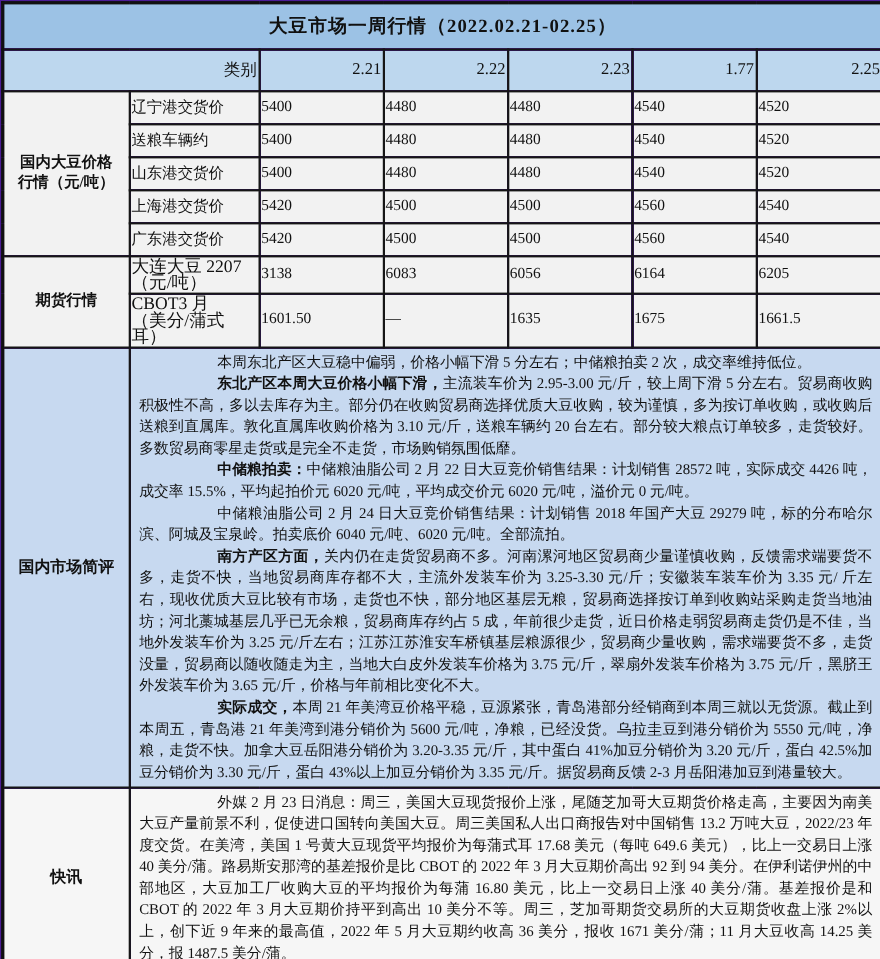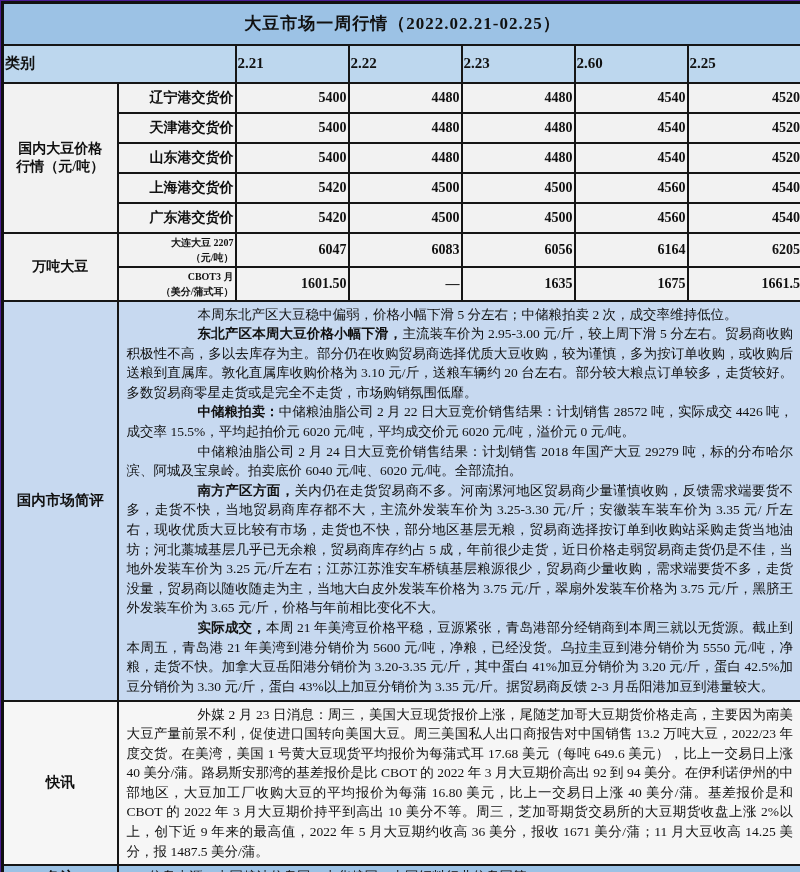--- a/index.html
+++ b/index.html
@@ -15,34 +15,34 @@
   }
   td { border:2px solid #161616; box-sizing:border-box; overflow:hidden; }
 
   .title-cell {
     height:42px; background:var(--title_bar,#9CC2E5);
     text-align:center; vertical-align:middle;
     font-size:17px; font-weight:bold; letter-spacing:1px;
   }
   .header-cell {
     height:38px; background:var(--header_row,#BDD7EE);
-    text-align:left; vertical-align:middle;
-    font-size:15px; font-weight:bold;
+    text-align:right; vertical-align:middle;
+    font-size:15px; font-weight:normal;
   }
   .group-label {
     background:var(--row_gray,#F2F2F2);
     text-align:center; vertical-align:middle;
     font-size:14px; font-weight:bold; line-height:18px;
   }
   .group-label .wrapbox { display:inline-block; max-width:90px; }
   .sublabel, .val {
     height:30px; background:var(--row_gray,#F2F2F2);
-    text-align:right; vertical-align:middle; font-size:14px;font-weight:bold;
+    text-align:left; vertical-align:middle; font-size:14px;
   }
-  .fut-label { height:32px; line-height:15px; font-size:10px; }
+  .fut-label { height:32px; line-height:15px; font-size:16px; }
   .text-label {
     text-align:center; vertical-align:middle;
     font-size:14.5px; font-weight:bold;
   }
   .blue-bg  { background:var(--section_blue,#C7D9F0); }
   .gray-bg  { background:#F6F6F6; }
   .note-bg  { background:var(--title_bar,#9CC2E5); }
   .body-cell { vertical-align:top; padding:3px 8px 3px 8px; }
   .body-cell p {
     margin:0; text-indent:2em; font-size:13.5px;
@@ -72,37 +72,37 @@
   <tbody>
         <tr>
     <td class="title-cell" colspan="7">大豆市场一周行情（2022.02.21-02.25）</td>
   </tr>
 
   <tr>
     <td class="header-cell" colspan="2">类别</td>
     <td class="header-cell">2.21</td>
     <td class="header-cell">2.22</td>
     <td class="header-cell">2.23</td>
-    <td class="header-cell">2.60</td>
+    <td class="header-cell">1.77</td>
     <td class="header-cell">2.25</td>
   </tr>
 
   <tr>
     <td class="group-label" rowspan="5">
       <span class="wrapbox">国内大豆价格行情（元/吨）</span>
     </td>
     <td class="sublabel">辽宁港交货价</td>
     <td class="val">5400</td>
     <td class="val">4480</td>
     <td class="val">4480</td>
     <td class="val">4540</td>
     <td class="val">4520</td>
   </tr>
   <tr>
-    <td class="sublabel">天津港交货价</td>
+    <td class="sublabel">送粮车辆约</td>
     <td class="val">5400</td>
     <td class="val">4480</td>
     <td class="val">4480</td>
     <td class="val">4540</td>
     <td class="val">4520</td>
   </tr>
   <tr>
     <td class="sublabel">山东港交货价</td>
     <td class="val">5400</td>
     <td class="val">4480</td>
@@ -121,26 +121,26 @@
   <tr>
     <td class="sublabel">广东港交货价</td>
     <td class="val">5420</td>
     <td class="val">4500</td>
     <td class="val">4500</td>
     <td class="val">4560</td>
     <td class="val">4540</td>
   </tr>
 
   <tr>
-    <td class="group-label" rowspan="2">万吨大豆</td>
+    <td class="group-label" rowspan="2">期货行情</td>
     <td class="sublabel fut-label">
       <div>大连大豆 2207</div>
       <div>（元/吨）</div>
     </td>
-    <td class="val">6047</td>
+    <td class="val">3138</td>
     <td class="val">6083</td>
     <td class="val">6056</td>
     <td class="val">6164</td>
     <td class="val">6205</td>
   </tr>
   <tr>
     <td class="sublabel fut-label">
       <div>CBOT3 月</div>
       <div>（美分/蒲式耳）</div>
     </td>

